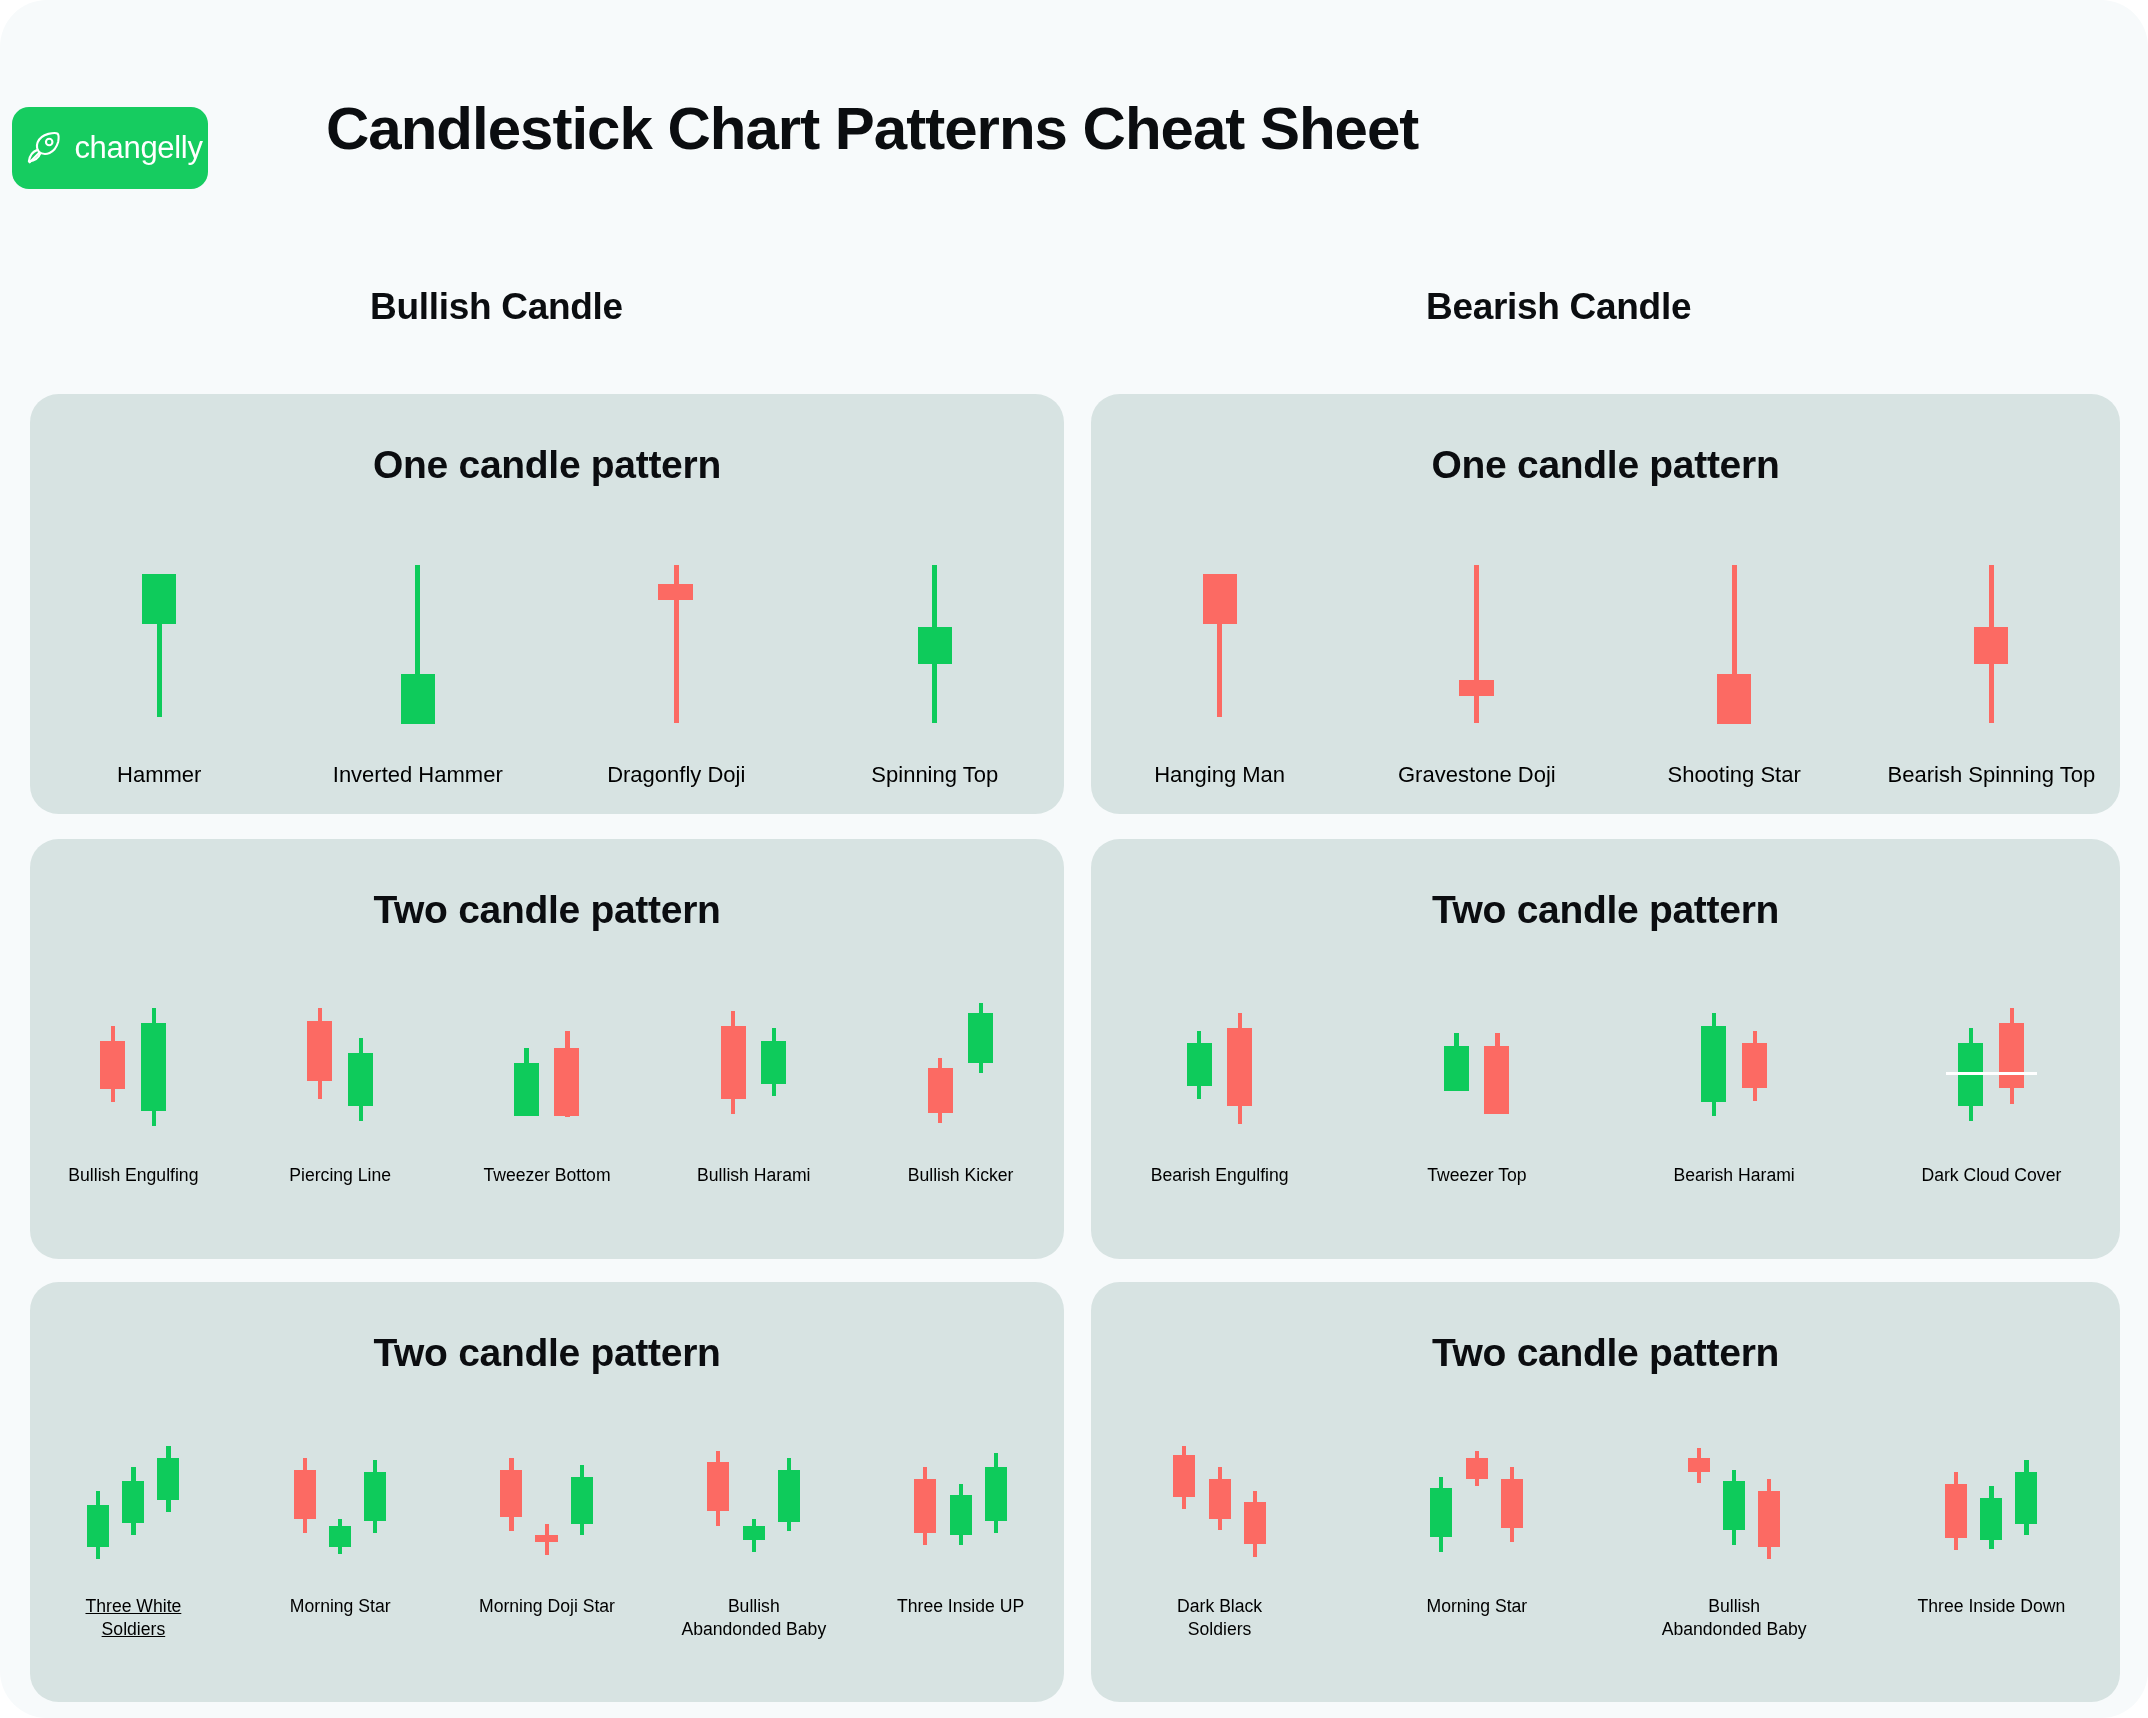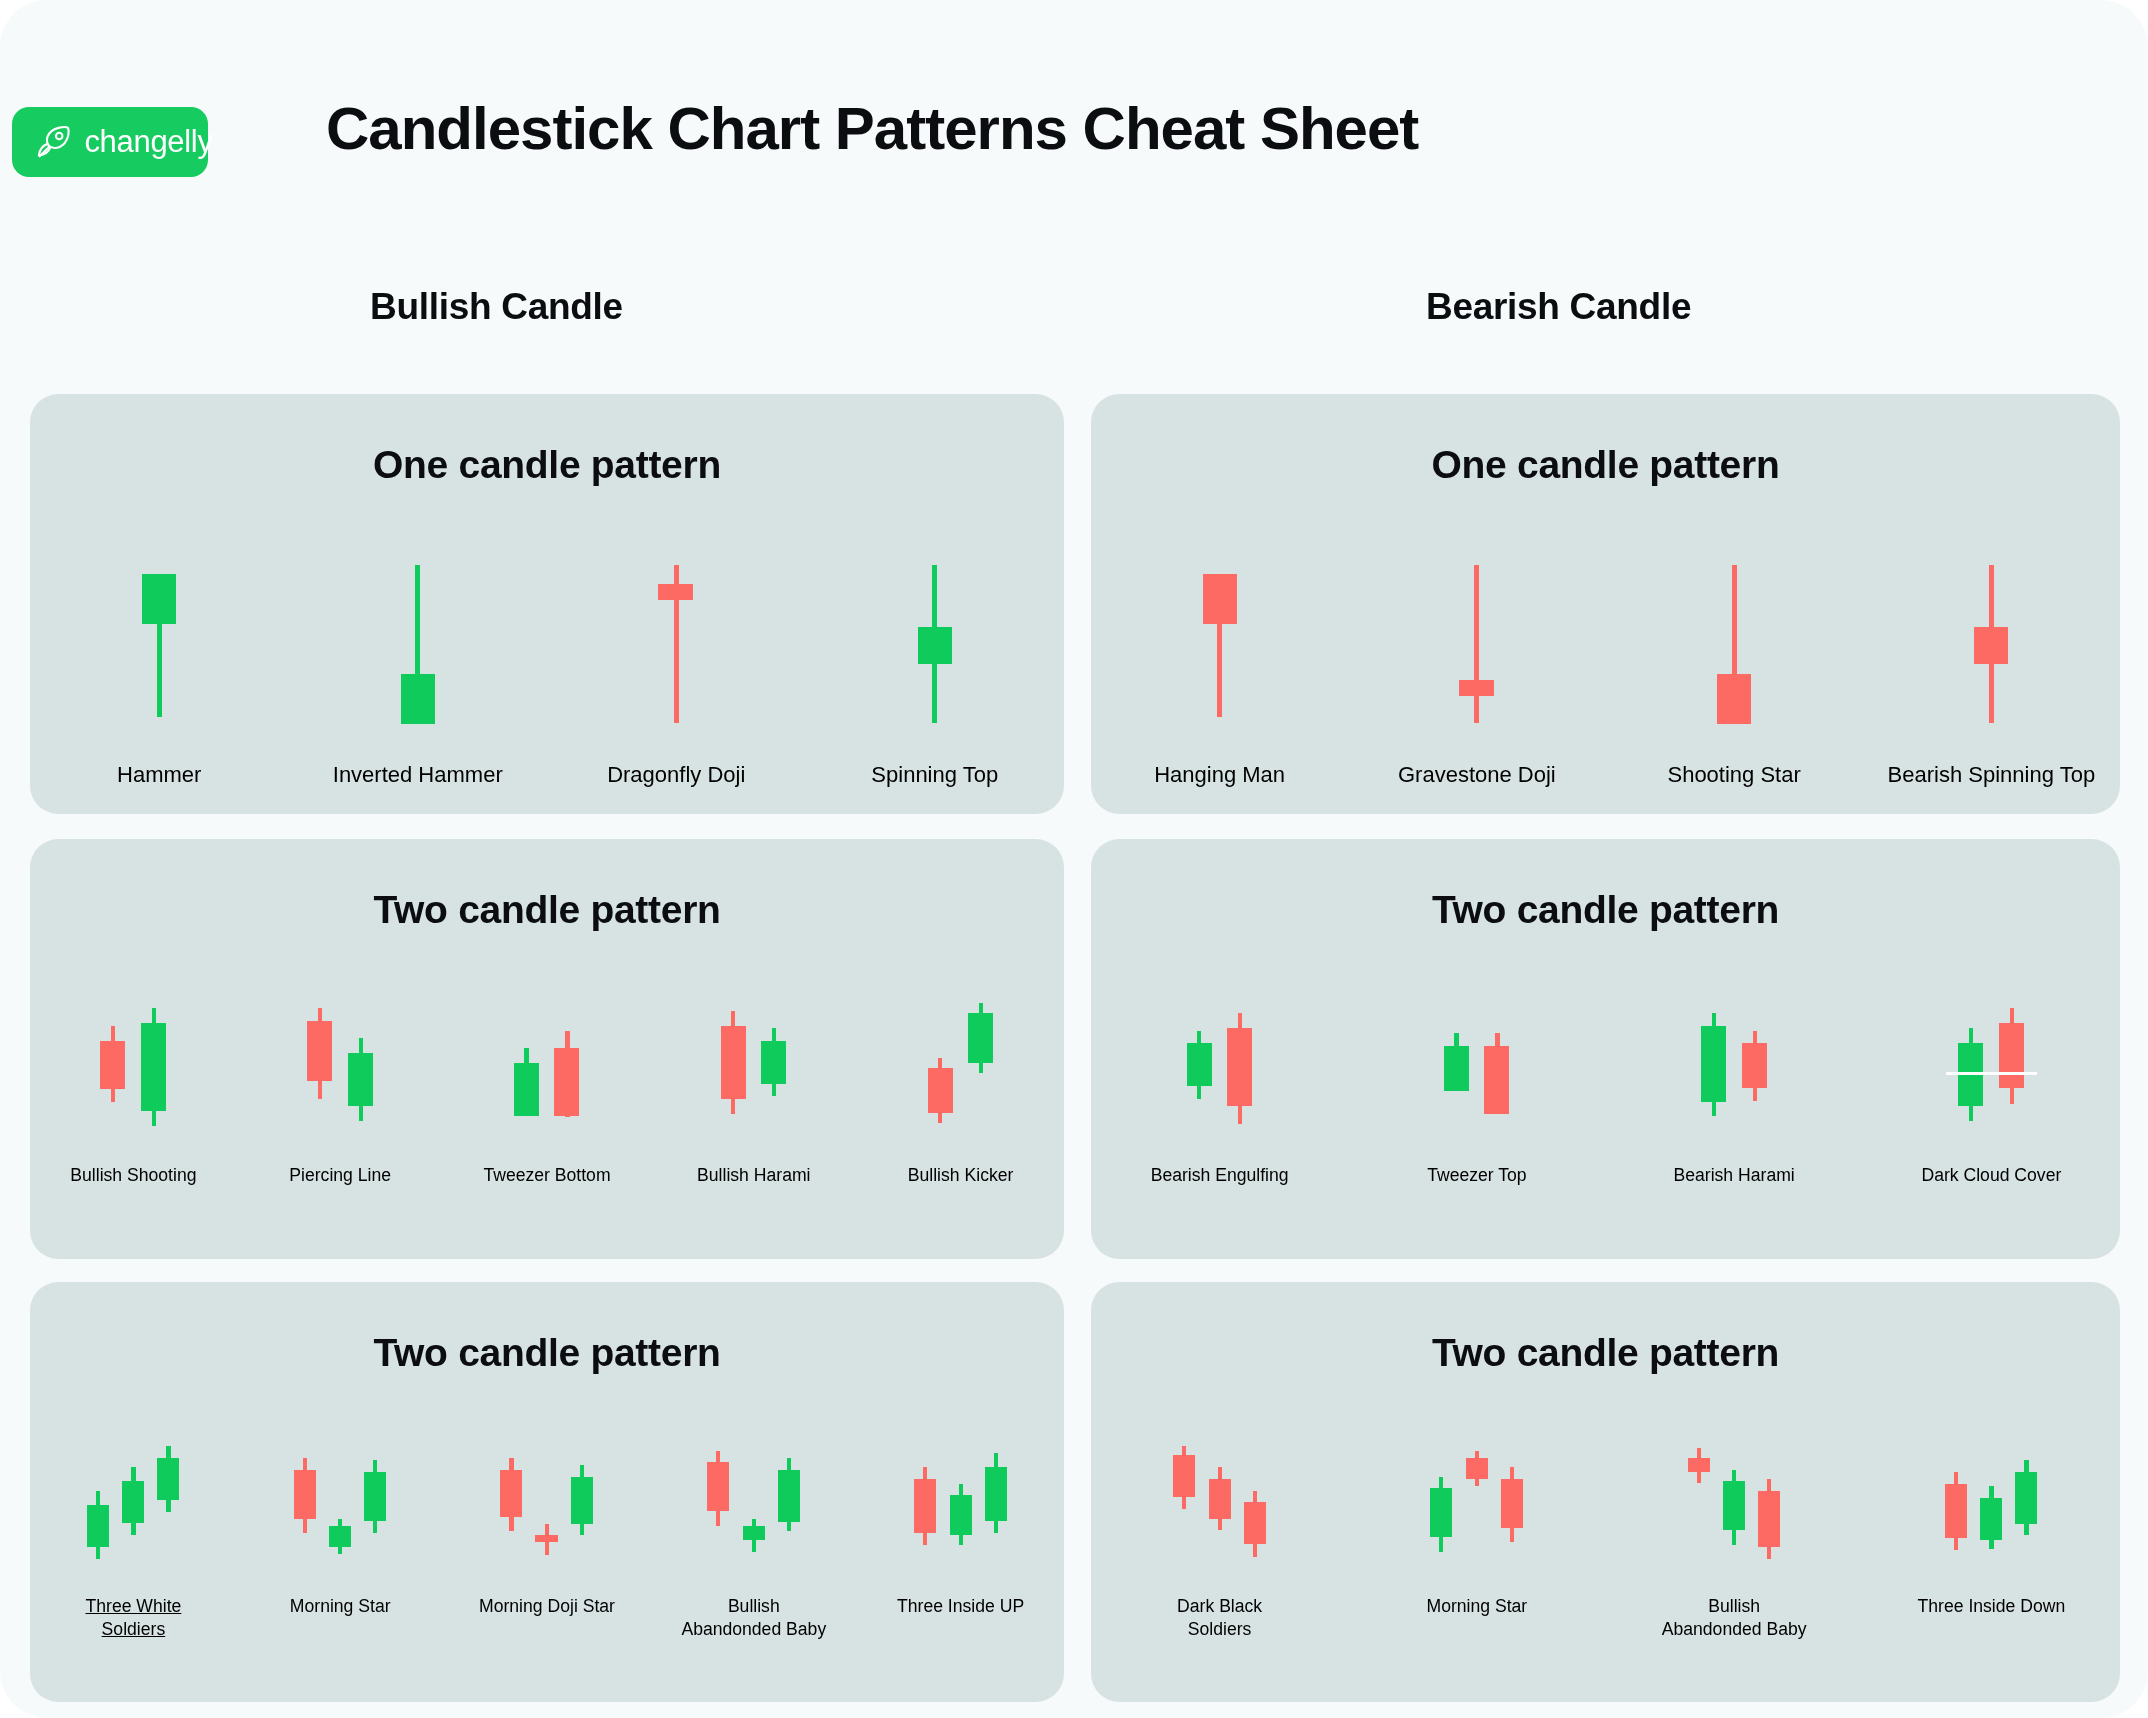--- a/index.html
+++ b/index.html
@@ -22,27 +22,27 @@
     box-sizing: border-box;
     overflow: hidden;
   }
 
   
   #logo-badge {
     position: absolute;
     left: 11.7px;
     top: 107px;
     width: 196px;
-    height: 70px;
+    height: 82px;
     background: #16cc60;
     border-radius: 17px;
     display: flex;
     align-items: center;
     gap: 11.7px;
-    padding-left: 22px;
+    padding-left: 12px;
     box-sizing: border-box;
   }
   #logo-badge .rocket { width: 39px; height: 39px; display: block; flex: none; }
   #logo-badge .brand {
     color: #ffffff;
     font-size: 31px;
     font-weight: 400;
     letter-spacing: -0.3px;
     white-space: nowrap;
   }
@@ -271,21 +271,21 @@
                 <div class="candle" style="color: rgb(252, 106, 99); left: 0px; top: 0px; width: 81px; height: 126px;">
                   <div class="wick" style="left: 18px; top: 22.7px; width: 4.2px; height: 76px;"></div>
                   <div class="body" style="left: 7.6px; top: 38px; width: 25px; height: 48px;"></div>
                 </div>
                 <div class="candle" style="color: rgb(14, 203, 91); left: 0px; top: 0px; width: 81px; height: 126px;">
                   <div class="wick" style="left: 59px; top: 5px; width: 4.2px; height: 118px;"></div>
                   <div class="body" style="left: 48px; top: 20px; width: 25px; height: 88px;"></div>
                 </div>
               </div>
             </div>
-            <div class="pattern-label" style="margin-top: 35px;">Bullish Shooting</div>
+            <div class="pattern-label" style="margin-top: 35px;">Bullish Engulfing</div>
           </div>
           <div class="pattern">
             <div class="candle-area" style="height: 126px;">
               <div class="candle-stage" style="width: 81px; height: 126px;">
                 <div class="candle" style="color: rgb(252, 106, 99); left: 0px; top: 0px; width: 81px; height: 126px;">
                   <div class="wick" style="left: 18px; top: 5px; width: 4.2px; height: 91px;"></div>
                   <div class="body" style="left: 7.6px; top: 17.6px; width: 25px; height: 60px;"></div>
                 </div>
                 <div class="candle" style="color: rgb(14, 203, 91); left: 0px; top: 0px; width: 81px; height: 126px;">
                   <div class="wick" style="left: 59px; top: 35px; width: 4.2px; height: 83px;"></div>

